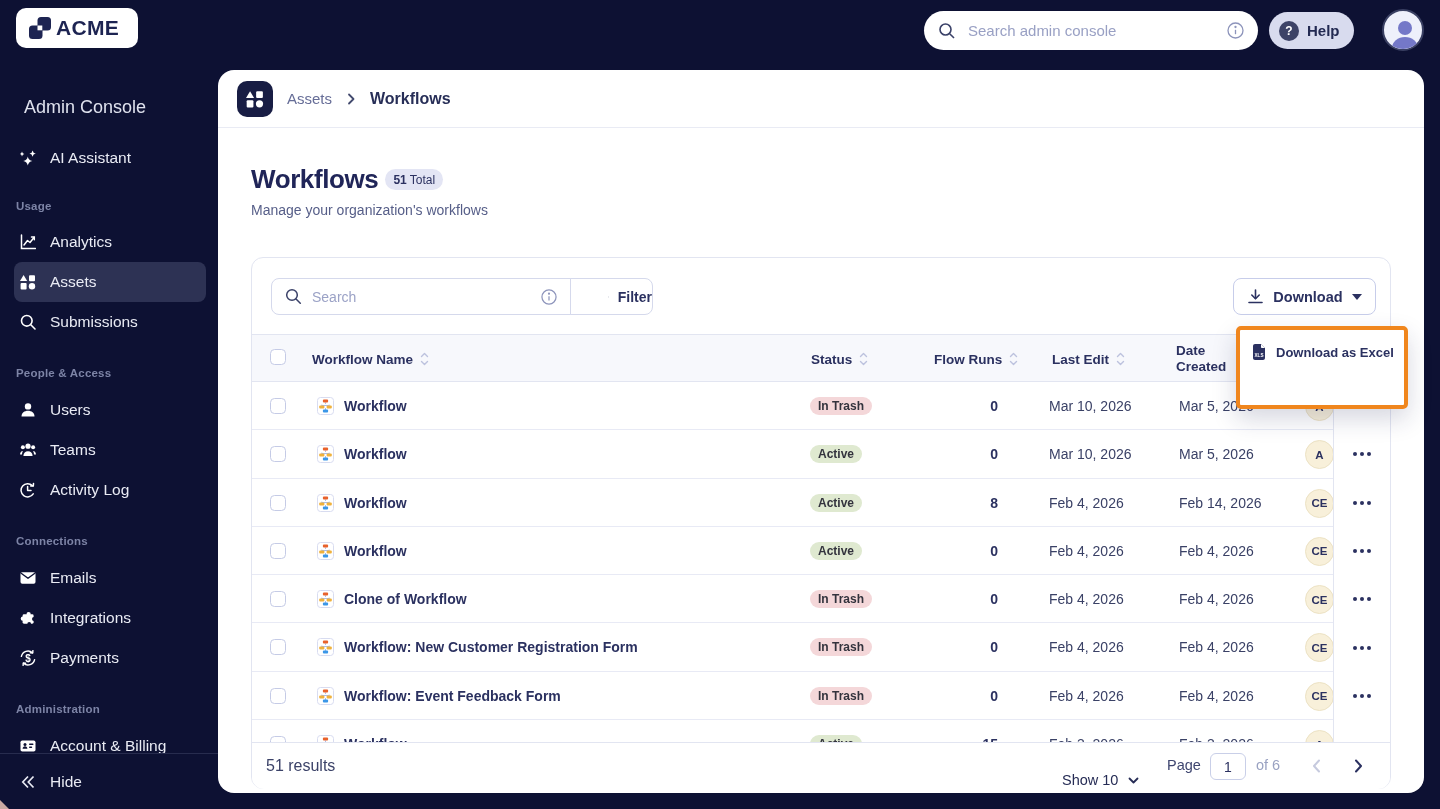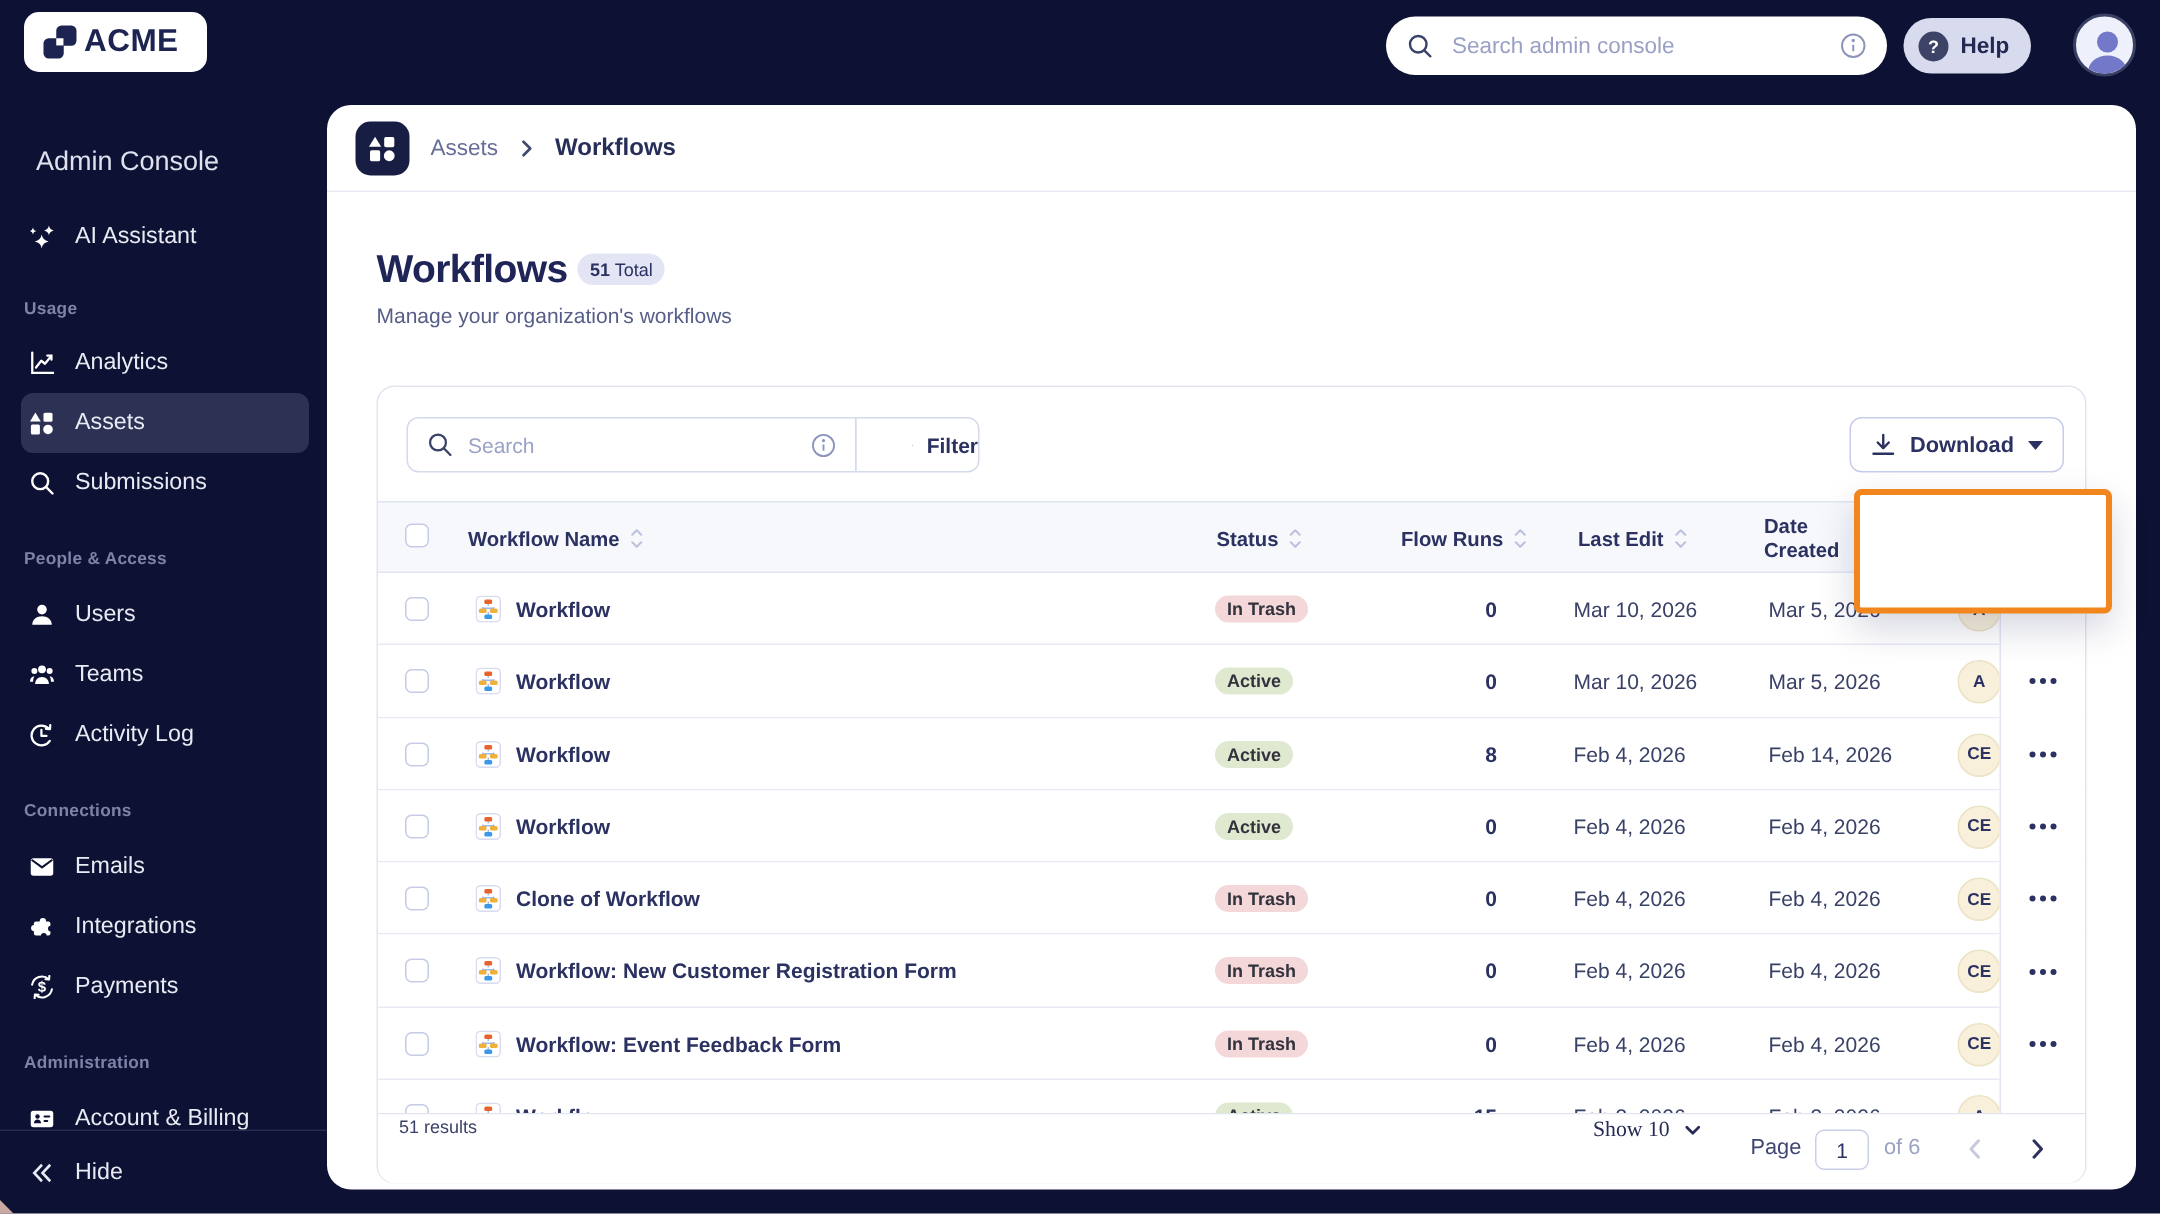--- a/index.html
+++ b/index.html
@@ -63,21 +63,21 @@
 .pill { position:absolute; left:558px; top:15px; height:18px; border-radius:9px; font-size:12px; font-weight:700; color:#33333d; display:flex; align-items:center; padding:0 8px; }
 .pill.trash { background:#f4d7d9; }
 .pill.active { background:#dfe9d0; }
 .num { position:absolute; left:706px; width:40px; top:0; height:48px; display:flex; align-items:center; justify-content:flex-end; font-size:14px; font-weight:700; color:#2b3160; }
 .d1 { left:797px; font-size:14px; color:#3a4166; }
 .d2 { left:927px; font-size:14px; color:#3a4166; }
 .av { position:absolute; left:1053px; top:10px; width:29px; height:29px; border-radius:50%; background:#f8f0da; border:1px solid #ece2c4; display:flex; align-items:center; justify-content:center; font-size:11.5px; font-weight:700; color:#2b3160; }
 .acts { position:absolute; left:1081px; top:0; width:57px; height:48.3px; background:#fff; border-left:1px solid #e2e5f1; display:flex; align-items:center; justify-content:center; gap:3px; }
 .acts i { width:4px; height:4px; border-radius:50%; background:#2b3160; }
 #tfoot { position:absolute; left:0; top:484px; width:1138px; height:47px; background:#fff; border-top:1px solid #e2e5f1; border-radius:0 0 12px 12px; z-index:5; }
-#tfoot .res { position:absolute; left:14px; top:1px; font-size:12px; color:#3b4268; }
+#tfoot .res { position:absolute; left:14px; top:14px; font-size:16px; color:#3b4268; }
 
 
 #menu { position:absolute; left:984px; top:68px; width:172px; height:83px; background:#fff; border:4px solid #f0861d; border-radius:5px; box-shadow:0 10px 25px rgba(30,36,84,0.18); z-index:10; }
 #menu .mi { position:absolute; left:12px; height:38px; display:flex; align-items:center; }
 #menu .mi .t { margin-left:10px; font-size:13px; font-weight:700; color:#2b3160; }
 
 .sort { margin-left:7px; }
 </style>
 </head>
 <body>
@@ -495,32 +495,40 @@
     <div class="num">15</div>
     <div class="cell d1">Feb 3, 2026</div>
     <div class="cell d2">Feb 3, 2026</div>
     <div class="av">A</div>
     <div class="acts"></div>
   </div>
       </div>
 
     <div id="tfoot">
       <div class="res">51 results</div>
-      <div style="position:absolute; left:810px; top:2px; font-size:14.5px; font-weight:500; color:#262c55; display:flex; align-items:center;font-family:Liberation Serif, serif;">Show 10
+      <div style="position:absolute; left:810px; top:29px; font-size:14.5px; font-weight:500; color:#262c55; display:flex; align-items:center;">Show 10
         <svg width="11" height="7" viewBox="0 0 11 7" style="margin-left:10px" fill="none" stroke="#262c55" stroke-width="1.8" stroke-linecap="round" stroke-linejoin="round">
             <path d="M1.5 1.5 L5.5 5.5 L9.5 1.5"></path>
           </svg>
       </div>
       <div style="position:absolute; left:915px; top:14px; font-size:14.5px; color:#3f4670;">Page</div>
       <div style="position:absolute; left:958px; top:10px; width:36px; height:27px; border:1px solid #c9cfe8; border-radius:6px; font-size:14px; color:#2b3160; display:flex; align-items:center; justify-content:center;">1</div>
       <div style="position:absolute; left:1004px; top:14px; font-size:14.5px; color:#9aa2c2;">of 6</div>
       <svg style="position:absolute; left:1060px; top:16px" width="9" height="14" viewBox="0 0 9 14" fill="none" stroke="#c6cade" stroke-width="2" stroke-linecap="round" stroke-linejoin="round">
           <path d="M7 1.5 L2 7 L7 12.5"></path>
         </svg>
       <svg style="position:absolute; left:1102px; top:16px" width="9" height="14" viewBox="0 0 9 14" fill="none" stroke="#2b3160" stroke-width="2" stroke-linecap="round" stroke-linejoin="round">
           <path d="M2 1.5 L7 7 L2 12.5"></path>
         </svg>
     </div>
 
     <div id="menu">
+      <div class="mi" style="top:3px">
+        <svg width="14" height="16" viewBox="0 0 14 16">
+          <path d="M1 2 C1 0.9 1.9 0 3 0 L9 0 L13 4 L13 14 C13 15.1 12.1 16 11 16 L3 16 C1.9 16 1 15.1 1 14 Z" fill="#2b3160"></path>
+          <path d="M9 0 L13 4 L10 4 C9.4 4 9 3.6 9 3 Z" fill="#fff"></path>
+          <text x="7" y="12.5" font-size="4.6" font-weight="bold" fill="#fff" text-anchor="middle" font-family="Liberation Sans">XLS</text>
+        </svg>
+        <span class="t">Download as Excel</span>
+      </div>
     </div>
   </div>
 </div>
 
 </body></html>

